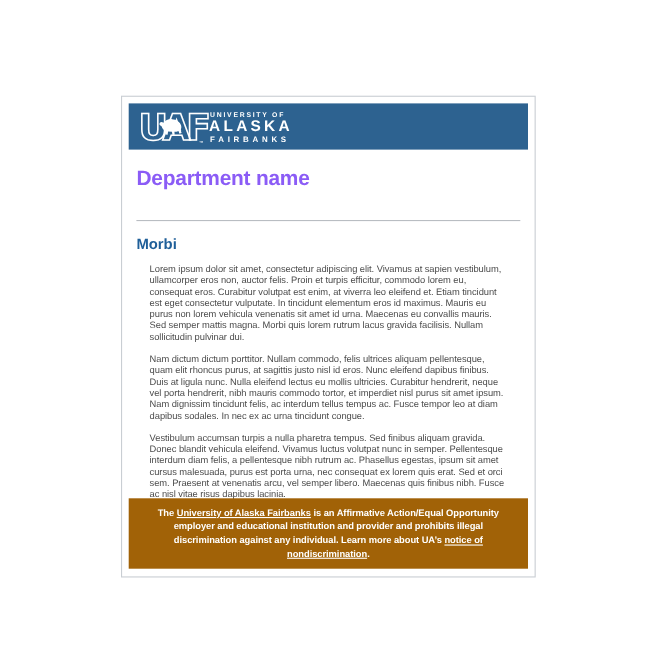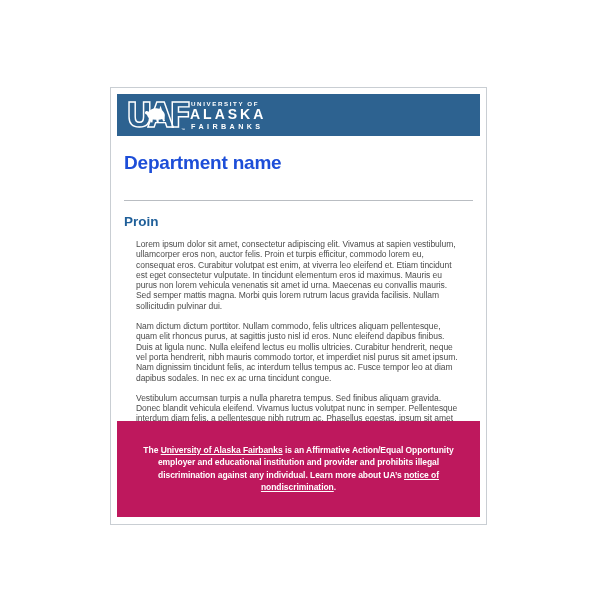--- a/index.html
+++ b/index.html
@@ -20,34 +20,34 @@
     font-family:"DejaVu Sans", sans-serif; font-weight:bold; font-size:33px;
     fill:none; stroke:#ffffff; stroke-width:1.4px; letter-spacing:-4px;
   }
   .tm { font-family:"Liberation Sans", sans-serif; font-size:4px; fill:#ffffff; }
   .lt1 { font-family:"Liberation Sans", sans-serif; font-weight:bold; font-size:6.2px;  fill:#ffffff; letter-spacing:1.6px; }
   .lt2 { font-family:"Liberation Sans", sans-serif; font-weight:bold; font-size:14px;   fill:#ffffff; letter-spacing:3px; }
   .lt3 { font-family:"Liberation Sans", sans-serif; font-weight:bold; font-size:7.2px;  fill:#ffffff; letter-spacing:3.4px; }
   .content { padding:0 7px; }
   .dept-title {
     margin:15px 0 0; font-size:19px; line-height:23px; font-weight:bold;
-    color:#1d4ed8; letter-spacing:-0.2px;
+    color:#8b5cf6; letter-spacing:-0.2px;
   }
   .divider { border:none; border-top:1px solid #b9bdc2; margin:26px 0 0; height:0; }
   .section-heading {
     margin:13px 0 0; font-size:13.5px; line-height:15px; font-weight:bold; color:#1f5f99;
   }
   p.body-par {
     margin:10px 12px 0; font-size:8.5px; line-height:10.3px; color:#4c4c4c;
     letter-spacing:-0.05px;
   }
   .footer {
     position:absolute; left:6px; right:6px; bottom:7px;
-    background:#be185d; color:#ffffff; text-align:center;
-    box-sizing:border-box; padding:23px 13px;
+    background:#a16207; color:#ffffff; text-align:center;
+    box-sizing:border-box; padding:7px 13px;
   }
   .footer p {
     margin:0; font-size:8.5px; line-height:12.6px; font-weight:bold; letter-spacing:-0.05px;
   }
   .flink { color:#ffffff; text-decoration:underline; cursor:pointer; }
 </style>
 </head>
 <body>
 
 <div class="card">
@@ -61,21 +61,21 @@
       <text x="65" y="22" class="lt2">ALASKA</text>
       <text x="66" y="32" class="lt3">FAIRBANKS</text>
     </svg>
   </div>
 
   <div class="content">
     <h1 class="dept-title">Department name</h1>
 
     <hr class="divider">
 
-    <h2 class="section-heading">Proin</h2>
+    <h2 class="section-heading">Morbi</h2>
 
     <p class="body-par">Lorem ipsum dolor sit amet, consectetur adipiscing elit. Vivamus at sapien vestibulum, ullamcorper eros non, auctor felis. Proin et turpis efficitur, commodo lorem eu, consequat eros. Curabitur volutpat est enim, at viverra leo eleifend et. Etiam tincidunt est eget consectetur vulputate. In tincidunt elementum eros id maximus. Mauris eu purus non lorem vehicula venenatis sit amet id urna. Maecenas eu convallis mauris. Sed semper mattis magna. Morbi quis lorem rutrum lacus gravida facilisis. Nullam sollicitudin pulvinar dui.</p>
 
     <p class="body-par">Nam dictum dictum porttitor. Nullam commodo, felis ultrices aliquam pellentesque, quam elit rhoncus purus, at sagittis justo nisl id eros. Nunc eleifend dapibus finibus. Duis at ligula nunc. Nulla eleifend lectus eu mollis ultricies. Curabitur hendrerit, neque vel porta hendrerit, nibh mauris commodo tortor, et imperdiet nisl purus sit amet ipsum. Nam dignissim tincidunt felis, ac interdum tellus tempus ac. Fusce tempor leo at diam dapibus sodales. In nec ex ac urna tincidunt congue.</p>
 
     <p class="body-par">Vestibulum accumsan turpis a nulla pharetra tempus. Sed finibus aliquam gravida. Donec blandit vehicula eleifend. Vivamus luctus volutpat nunc in semper. Pellentesque interdum diam felis, a pellentesque nibh rutrum ac. Phasellus egestas, ipsum sit amet cursus malesuada, purus est porta urna, nec consequat ex lorem quis erat. Sed et orci sem. Praesent at venenatis arcu, vel semper libero. Maecenas quis finibus nibh. Fusce ac nisl vitae risus dapibus lacinia.</p>
   </div>
 
   <div class="footer">
     <p><span>The </span><a class="flink">University of Alaska Fairbanks</a><span> is an Affirmative Action/Equal Opportunity employer and educational institution and provider and prohibits illegal discrimination against any individual. Learn more about UA’s </span><a class="flink">notice of nondiscrimination</a><span>.</span></p>

